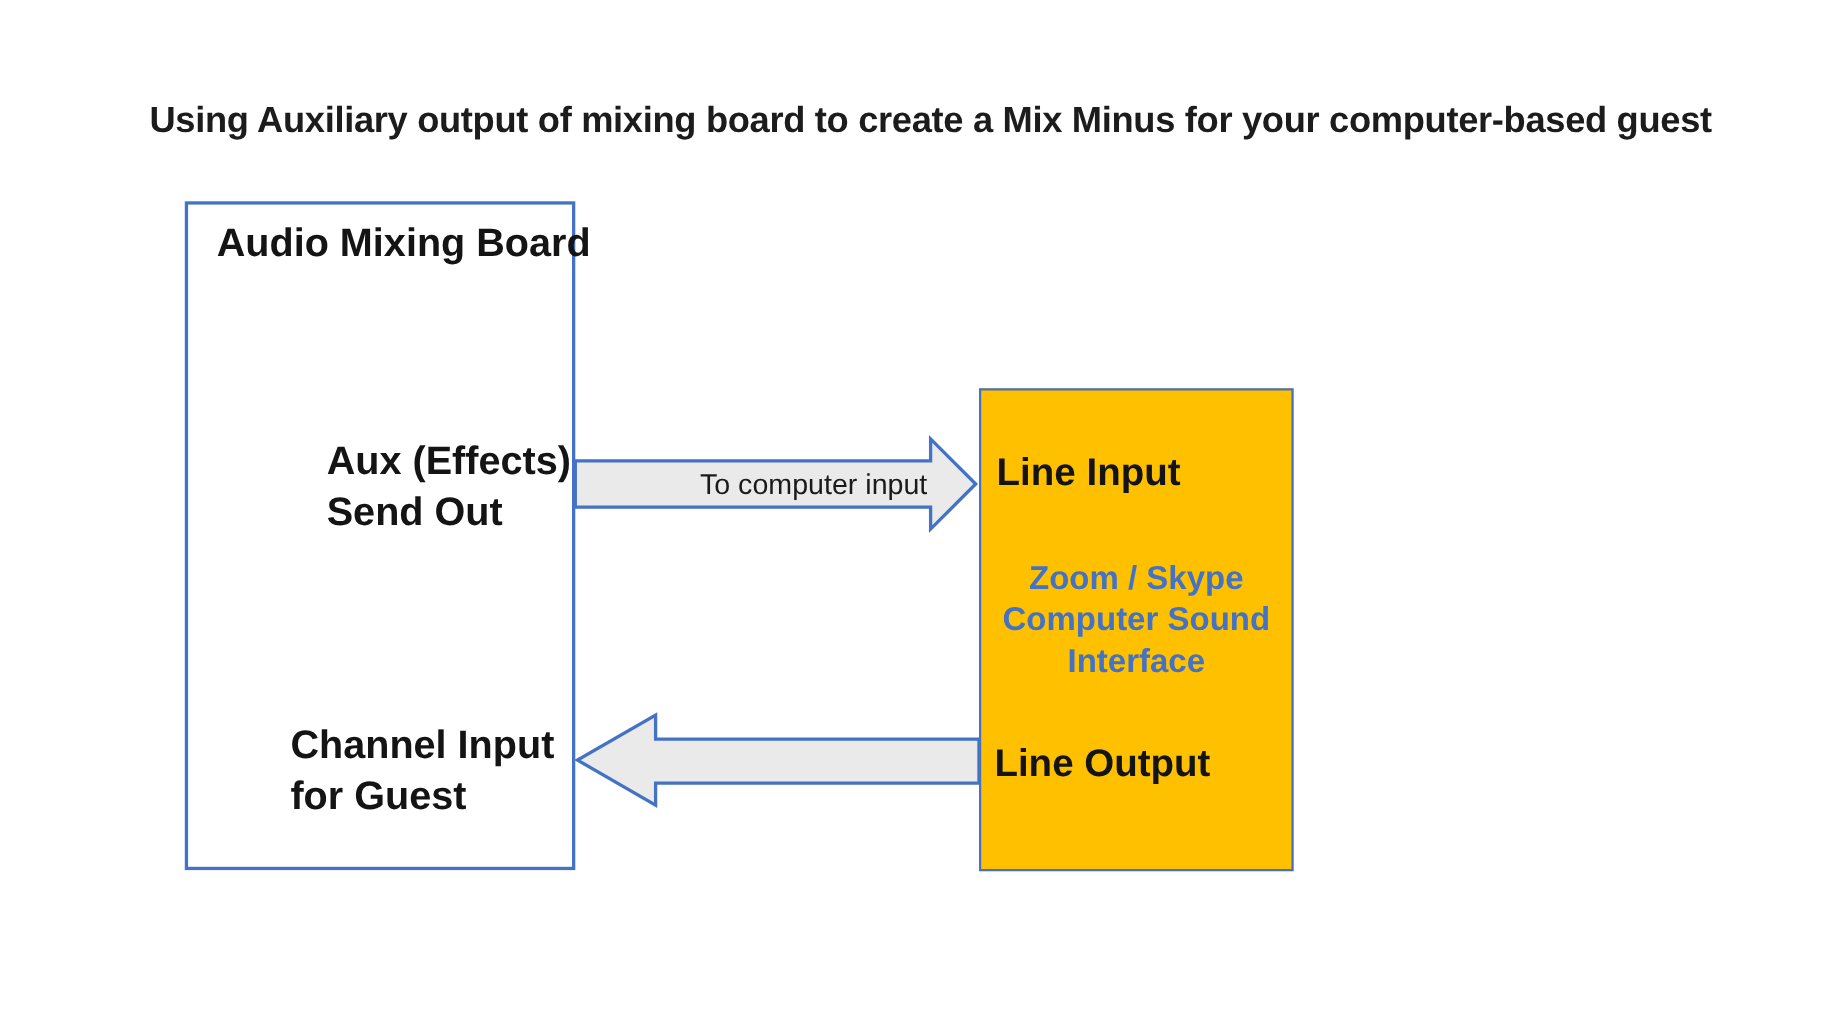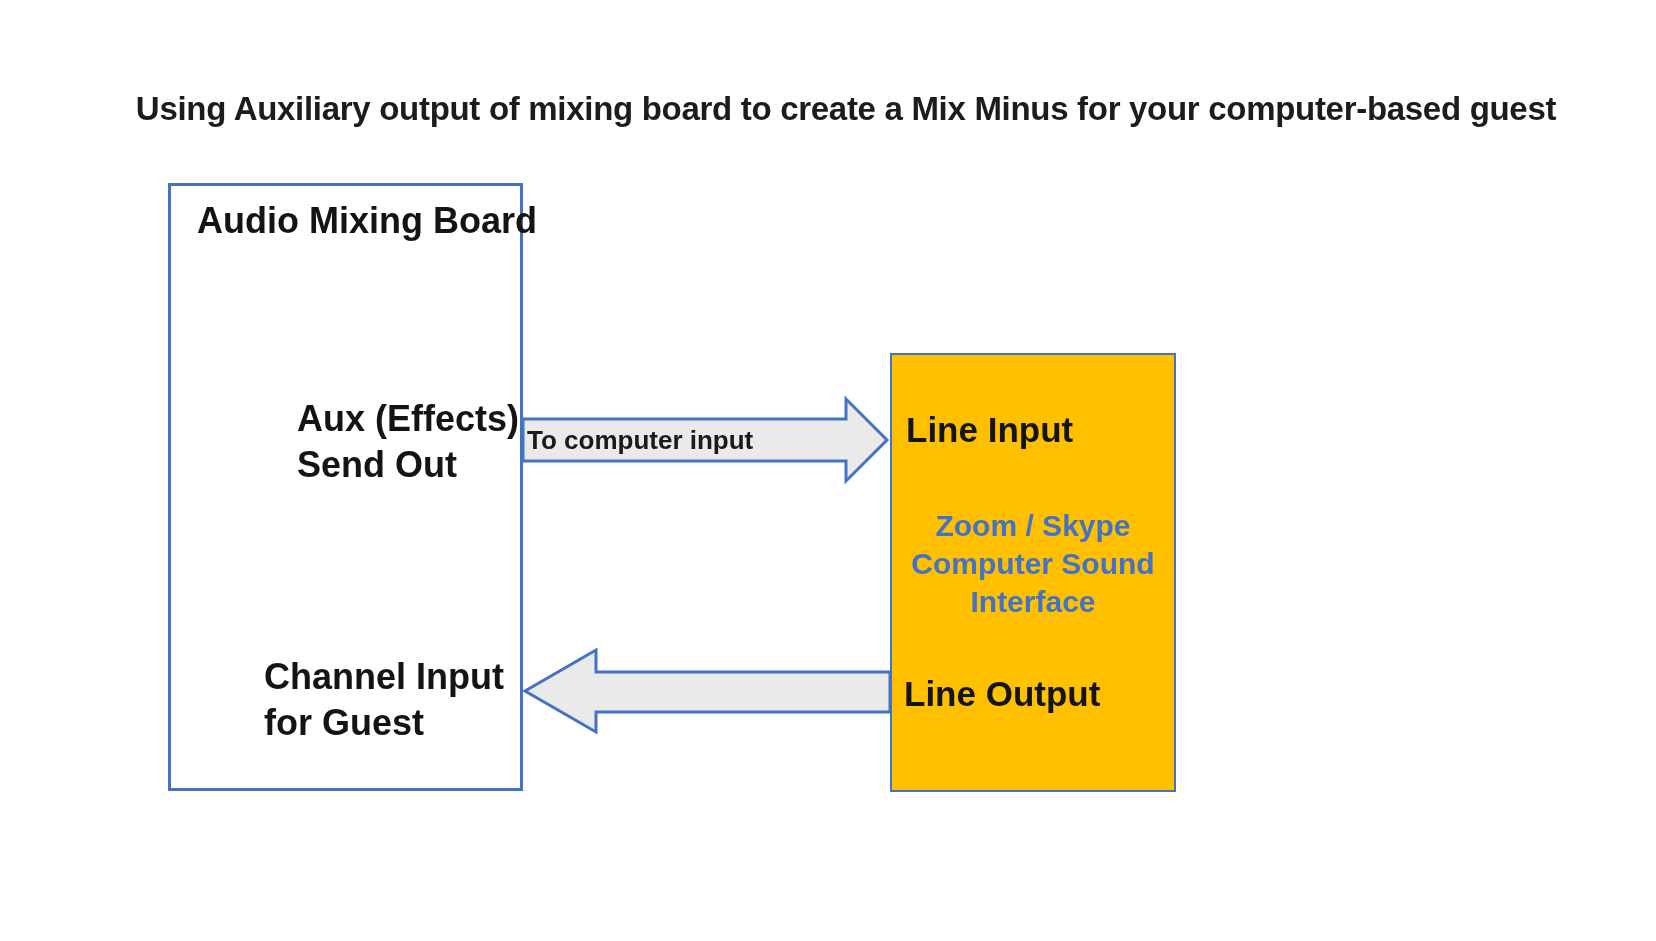--- a/index.html
+++ b/index.html
@@ -111,23 +111,23 @@
   #arrow-layer polygon {
     fill: #EAEAEA;
     stroke: #4472C4;
     stroke-width: 3;
     stroke-linejoin: miter;
   }
 
   .arrow-label {
     position: absolute;
     font-size: 26px;
-    font-weight: 700;
+    font-weight: 400;
     color: #1a1a1a;
-    text-align: left;
+    text-align: right;
     line-height: 36px;
     height: 36px;
     white-space: nowrap;
   }
   #to-computer-label {
     left: 527px;
     top: 422px;
     width: 316px;
   }
   #from-computer-label {

